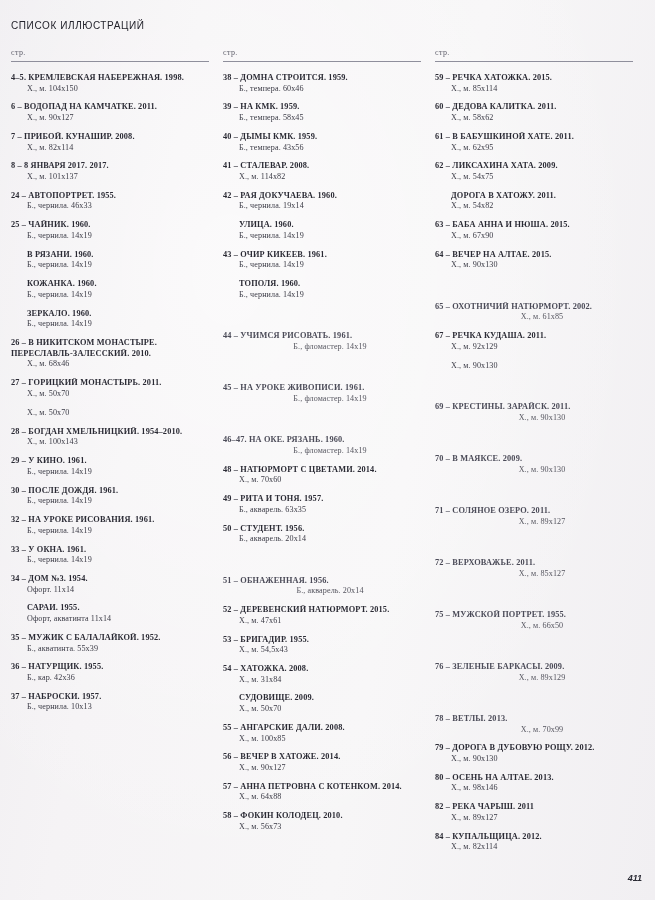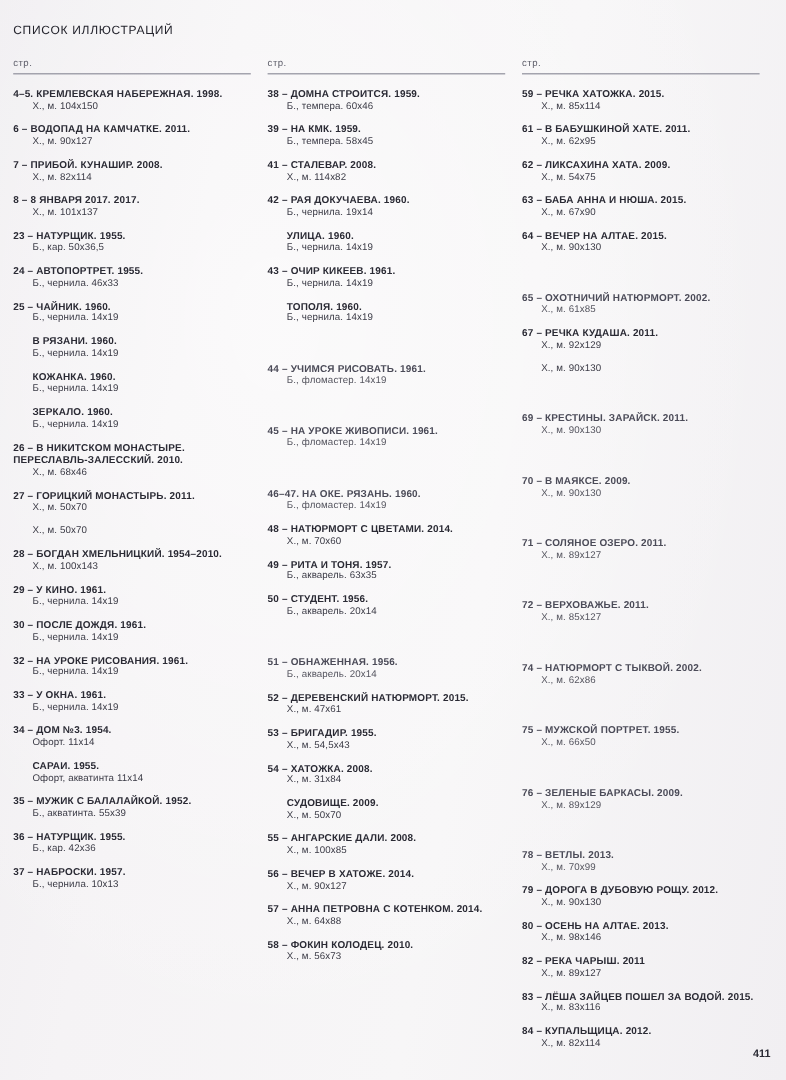--- a/index.html
+++ b/index.html
@@ -42,20 +42,21 @@
     left: 11px;
     top: 48px;
     width: 636px;
     display: flex;
     gap: 0;
   }
   .col {
     width: 212px;
     padding-right: 14px;
     box-sizing: border-box;
+    font-family: Liberation Serif, serif;
   }
   .col-head {
     font-size: 8px;
     color: #5e5e6a;
     letter-spacing: 0.4px;
     padding-bottom: 4px;
   }
   .rule {
     border-top: 1px solid #8f8f9c;
     margin-bottom: 11px;
@@ -75,28 +76,29 @@
     font-size: 8.1px;
     font-weight: normal;
     color: #3a3a45;
     padding-left: 16px;
     letter-spacing: 0.1px;
   }
   .entry.sub .l1 {
     padding-left: 16px;
   }
   .entry.faint .l1 { color: #4b4b58; margin-top: 31px; }
-  .entry.faint .l2 { color: #55555f; }
+  .entry.faint .l2 { color: #55555f; text-align: center; }
   .folio {
     position: absolute;
     right: 13px;
     bottom: 17px;
     font-size: 9px;
     font-weight: bold;
     color: #2a2a34;
+    font-style: italic;
   }
 </style>
 </head>
 <body>
 
 <div class="page"></div>
 
 <div class="title">СПИСОК ИЛЛЮСТРАЦИЙ</div>
 
 <div class="columns">
@@ -114,24 +116,20 @@
       </div>
     <div class="entry">
         <div class="l1">7 – ПРИБОЙ. КУНАШИР. 2008.</div>
         <div class="l2">Х., м. 82x114</div>
       </div>
     <div class="entry">
         <div class="l1">8 – 8 ЯНВАРЯ 2017. 2017.</div>
         <div class="l2">Х., м. 101x137</div>
       </div>
     <div class="entry">
-        <div class="l1">23 – НАТУРЩИК. 1955.</div>
-        <div class="l2">Б., кар. 50x36,5</div>
-      </div>
-    <div class="entry">
         <div class="l1">24 – АВТОПОРТРЕТ. 1955.</div>
         <div class="l2">Б., чернила. 46x33</div>
       </div>
     <div class="entry">
         <div class="l1">25 – ЧАЙНИК. 1960.</div>
         <div class="l2">Б., чернила. 14x19</div>
       </div>
     <div class="entry sub">
         <div class="l1">В РЯЗАНИ. 1960.</div>
         <div class="l2">Б., чернила. 14x19</div>
@@ -202,20 +200,24 @@
     <div class="rule"></div>
     <div class="entry">
         <div class="l1">38 – ДОМНА СТРОИТСЯ. 1959.</div>
         <div class="l2">Б., темпера. 60x46</div>
       </div>
     <div class="entry">
         <div class="l1">39 – НА КМК. 1959.</div>
         <div class="l2">Б., темпера. 58x45</div>
       </div>
     <div class="entry">
+        <div class="l1">40 – ДЫМЫ КМК. 1959.</div>
+        <div class="l2">Б., темпера. 43x56</div>
+      </div>
+    <div class="entry">
         <div class="l1">41 – СТАЛЕВАР. 2008.</div>
         <div class="l2">Х., м. 114x82</div>
       </div>
     <div class="entry">
         <div class="l1">42 – РАЯ ДОКУЧАЕВА. 1960.</div>
         <div class="l2">Б., чернила. 19x14</div>
       </div>
     <div class="entry sub">
         <div class="l1">УЛИЦА. 1960.</div>
         <div class="l2">Б., чернила. 14x19</div>
@@ -291,27 +293,35 @@
   </div>
 
   <div class="col">
     <div class="col-head">стр.</div>
     <div class="rule"></div>
     <div class="entry">
         <div class="l1">59 – РЕЧКА ХАТОЖКА. 2015.</div>
         <div class="l2">Х., м. 85x114</div>
       </div>
     <div class="entry">
+        <div class="l1">60 – ДЕДОВА КАЛИТКА. 2011.</div>
+        <div class="l2">Х., м. 58x62</div>
+      </div>
+    <div class="entry">
         <div class="l1">61 – В БАБУШКИНОЙ ХАТЕ. 2011.</div>
         <div class="l2">Х., м. 62x95</div>
       </div>
     <div class="entry">
         <div class="l1">62 – ЛИКСАХИНА ХАТА. 2009.</div>
         <div class="l2">Х., м. 54x75</div>
       </div>
+    <div class="entry sub">
+        <div class="l1">ДОРОГА В ХАТОЖУ. 2011.</div>
+        <div class="l2">Х., м. 54x82</div>
+      </div>
     <div class="entry">
         <div class="l1">63 – БАБА АННА И НЮША. 2015.</div>
         <div class="l2">Х., м. 67x90</div>
       </div>
     <div class="entry">
         <div class="l1">64 – ВЕЧЕР НА АЛТАЕ. 2015.</div>
         <div class="l2">Х., м. 90x130</div>
       </div>
     <div class="entry faint">
         <div class="l1">65 – ОХОТНИЧИЙ НАТЮРМОРТ. 2002.</div>
@@ -334,24 +344,20 @@
       </div>
     <div class="entry faint">
         <div class="l1">71 – СОЛЯНОЕ ОЗЕРО. 2011.</div>
         <div class="l2">Х., м. 89x127</div>
       </div>
     <div class="entry faint">
         <div class="l1">72 – ВЕРХОВАЖЬЕ. 2011.</div>
         <div class="l2">Х., м. 85x127</div>
       </div>
     <div class="entry faint">
-        <div class="l1">74 – НАТЮРМОРТ С ТЫКВОЙ. 2002.</div>
-        <div class="l2">Х., м. 62x86</div>
-      </div>
-    <div class="entry faint">
         <div class="l1">75 – МУЖСКОЙ ПОРТРЕТ. 1955.</div>
         <div class="l2">Х., м. 66x50</div>
       </div>
     <div class="entry faint">
         <div class="l1">76 – ЗЕЛЕНЫЕ БАРКАСЫ. 2009.</div>
         <div class="l2">Х., м. 89x129</div>
       </div>
     <div class="entry faint">
         <div class="l1">78 – ВЕТЛЫ. 2013.</div>
         <div class="l2">Х., м. 70x99</div>
@@ -362,24 +368,20 @@
       </div>
     <div class="entry">
         <div class="l1">80 – ОСЕНЬ НА АЛТАЕ. 2013.</div>
         <div class="l2">Х., м. 98x146</div>
       </div>
     <div class="entry">
         <div class="l1">82 – РЕКА ЧАРЫШ. 2011</div>
         <div class="l2">Х., м. 89x127</div>
       </div>
     <div class="entry">
-        <div class="l1">83 – ЛЁША ЗАЙЦЕВ ПОШЕЛ ЗА ВОДОЙ. 2015.</div>
-        <div class="l2">Х., м. 83x116</div>
-      </div>
-    <div class="entry">
         <div class="l1">84 – КУПАЛЬЩИЦА. 2012.</div>
         <div class="l2">Х., м. 82x114</div>
       </div>
   </div>
 
 </div>
 
 <div class="folio">411</div>
 
 </body></html>

